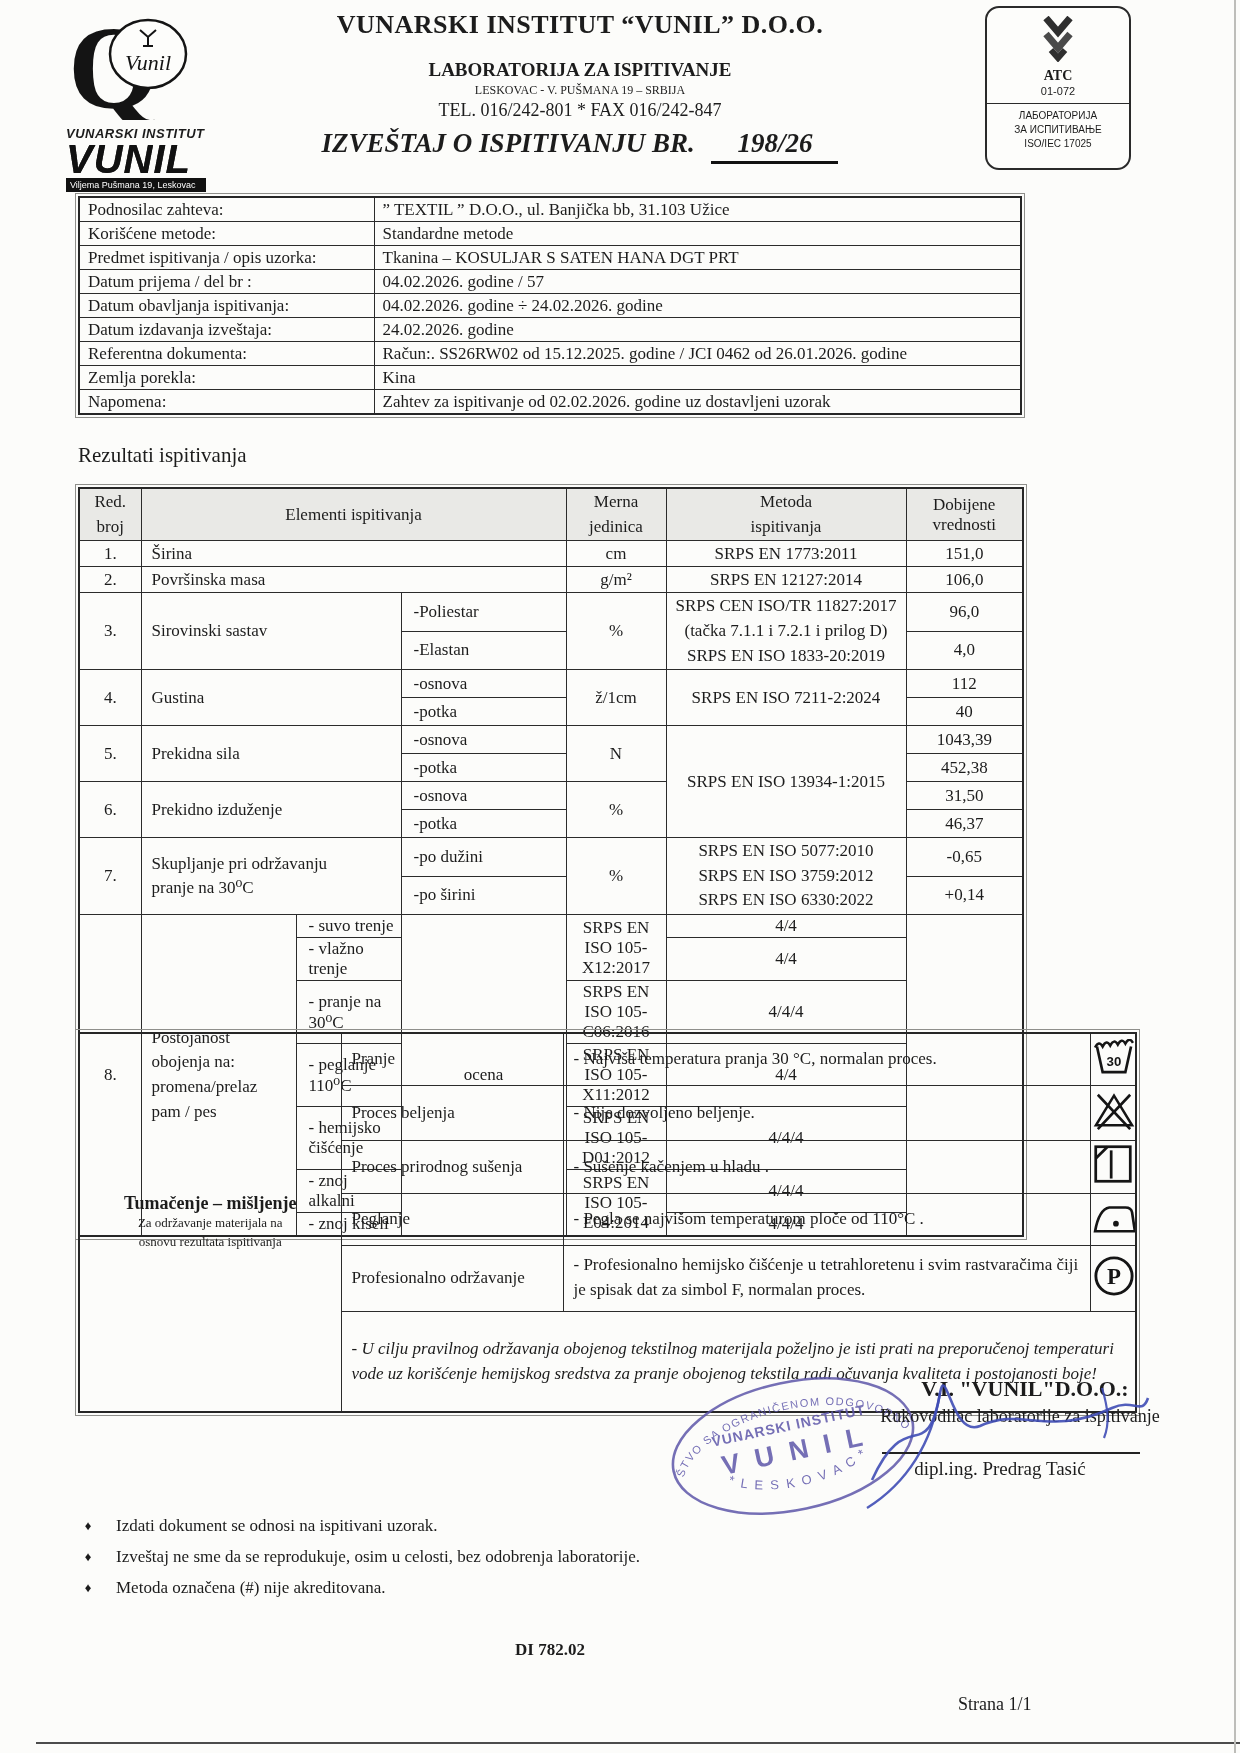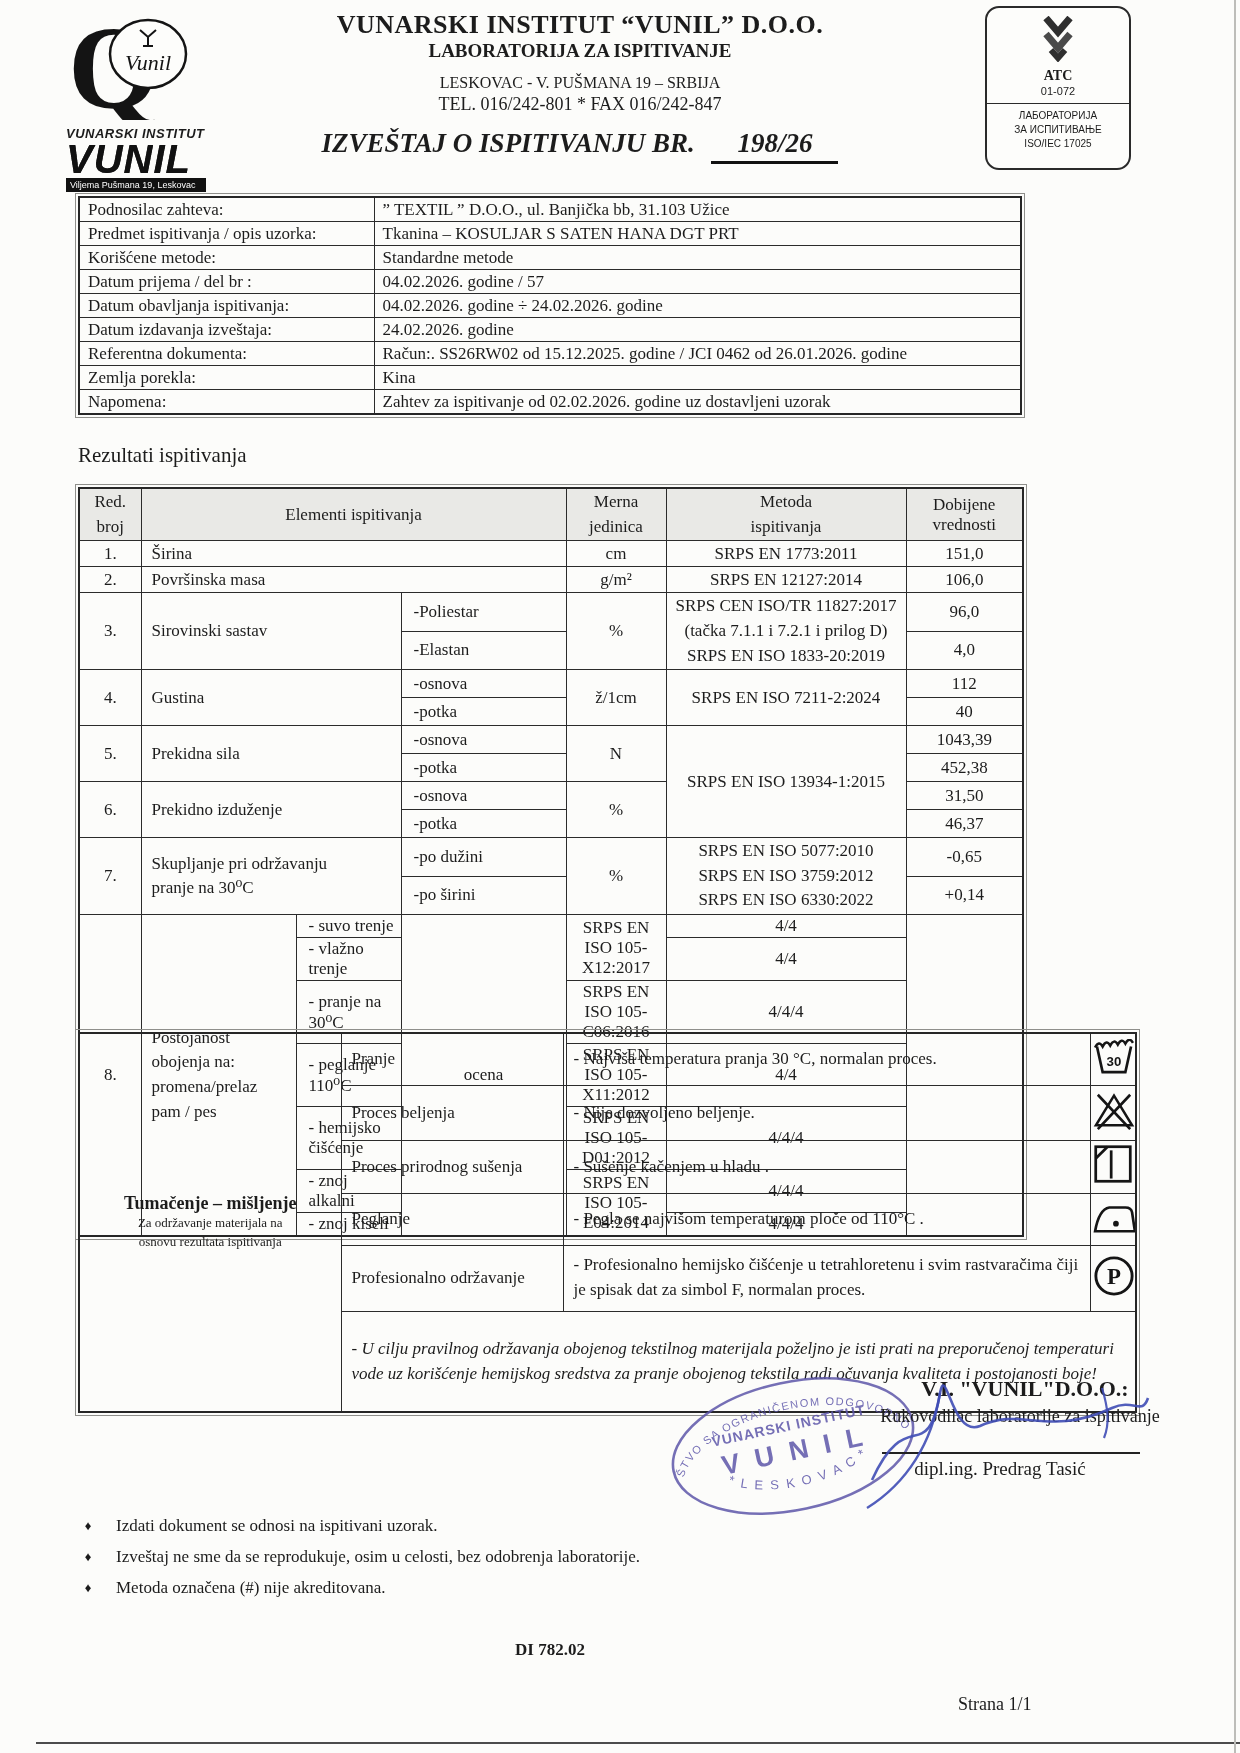--- a/index.html
+++ b/index.html
@@ -7,22 +7,22 @@
   .page{position:relative;width:1240px;height:1753px;background:#fcfcfa;margin:0 auto;
         font-family:"Liberation Serif","DejaVu Serif",serif;color:#1c1c1c;overflow:hidden;}
   
   .logo{position:absolute;left:66px;top:8px;width:160px;}
   .logo-sub1{font-family:"Liberation Sans",sans-serif;font-weight:bold;font-style:italic;font-size:13px;margin-top:2px;letter-spacing:.5px;}
   .logo-brand{font-family:"Liberation Sans",sans-serif;font-weight:bold;font-style:italic;font-size:40px;line-height:36px;letter-spacing:1px;
               background:repeating-linear-gradient(0deg,#111 0 3px,#555 3px 4px);-webkit-background-clip:text;background-clip:text;color:#111;}
   .logo-bar{background:#111;color:#fff;font-family:"Liberation Sans",sans-serif;font-size:9px;padding:2px 4px;width:132px;margin-top:1px;}
   .header-center{position:absolute;left:230px;top:10px;width:700px;text-align:center;}
   .h-title{font-size:26px;font-weight:bold;letter-spacing:.5px;}
-  .h-sub1{font-size:19px;font-weight:bold;margin-top:0;}
-  .h-sub2{font-size:16px;margin-top:12px;}
+  .h-sub1{font-size:19px;font-weight:bold;margin-top:19px;}
+  .h-sub2{font-size:12px;margin-top:2px;}
   .h-sub3{font-size:18px;margin-top:2px;}
   .report-line{position:absolute;left:230px;top:128px;width:700px;text-align:center;
                font-size:27px;font-weight:bold;font-style:italic;}
   .report-num{display:inline-block;border-bottom:3px solid #111;padding:0 26px 2px 26px;margin-left:10px;}
   .badge{position:absolute;left:985px;top:6px;width:142px;height:160px;border:2.5px solid #2a2a2a;border-radius:14px;
          text-align:center;font-family:"Liberation Sans",sans-serif;background:#fdfdfb;}
   .badge-atc{font-weight:bold;font-size:14px;margin-top:2px;font-family:Liberation Serif, serif;}
   .badge-num{font-size:11px;margin-top:1px;}
   .badge-div{border-top:1.5px solid #2a2a2a;margin:6px 0 5px 0;}
   .badge-l{font-size:10px;line-height:14px;}
@@ -109,26 +109,26 @@
     <colgroup>
         <col style="width:295px">
         <col>
       </colgroup>
     <tbody>
       <tr>
         <td class="lab">Podnosilac zahteva:</td>
         <td>” TEXTIL ” D.O.O., ul. Banjička bb, 31.103 Užice</td>
         </tr>
       <tr>
+        <td class="lab">Korišćene metode:</td>
+        <td>Standardne metode</td>
+        </tr>
+      <tr>
         <td class="lab">Predmet ispitivanja / opis uzorka:</td>
         <td>Tkanina – KOSULJAR S SATEN HANA DGT PRT</td>
-        </tr>
-      <tr>
-        <td class="lab">Korišćene metode:</td>
-        <td>Standardne metode</td>
         </tr>
       <tr>
         <td class="lab">Datum prijema / del br :</td>
         <td>04.02.2026. godine   /   57</td>
         </tr>
       <tr>
         <td class="lab">Datum obavljanja ispitivanja:</td>
         <td>04.02.2026. godine ÷ 24.02.2026. godine</td>
         </tr>
       <tr>

